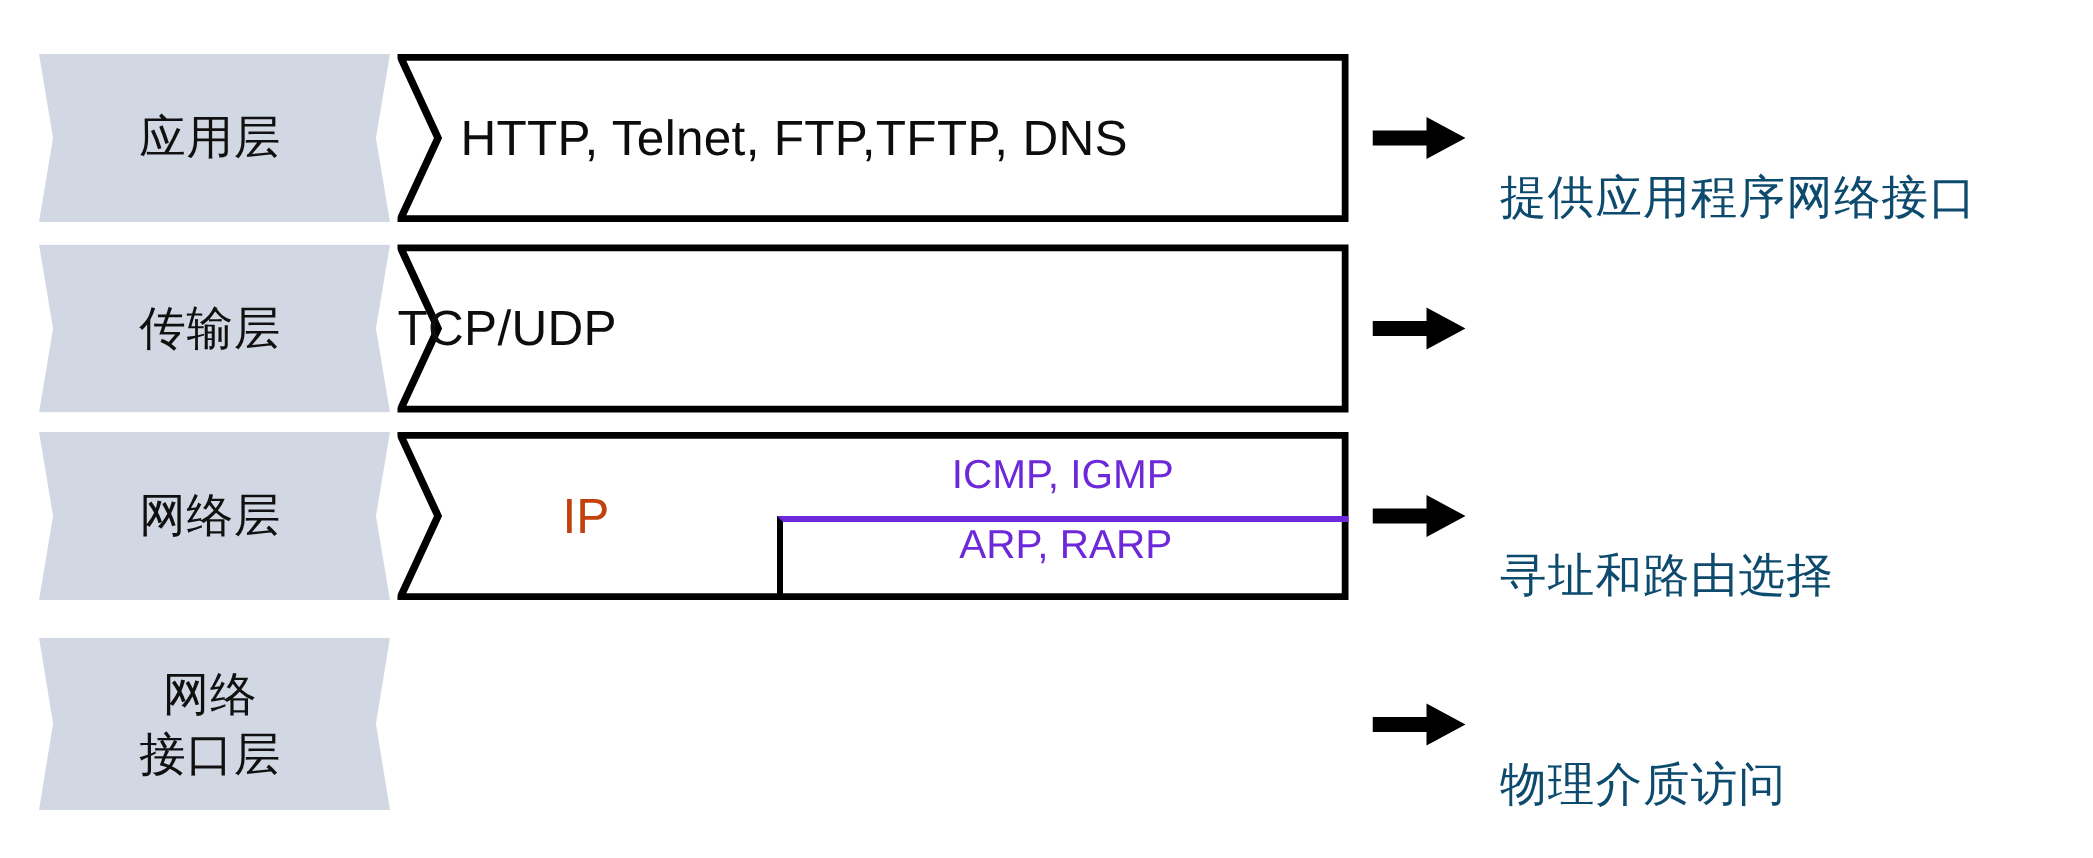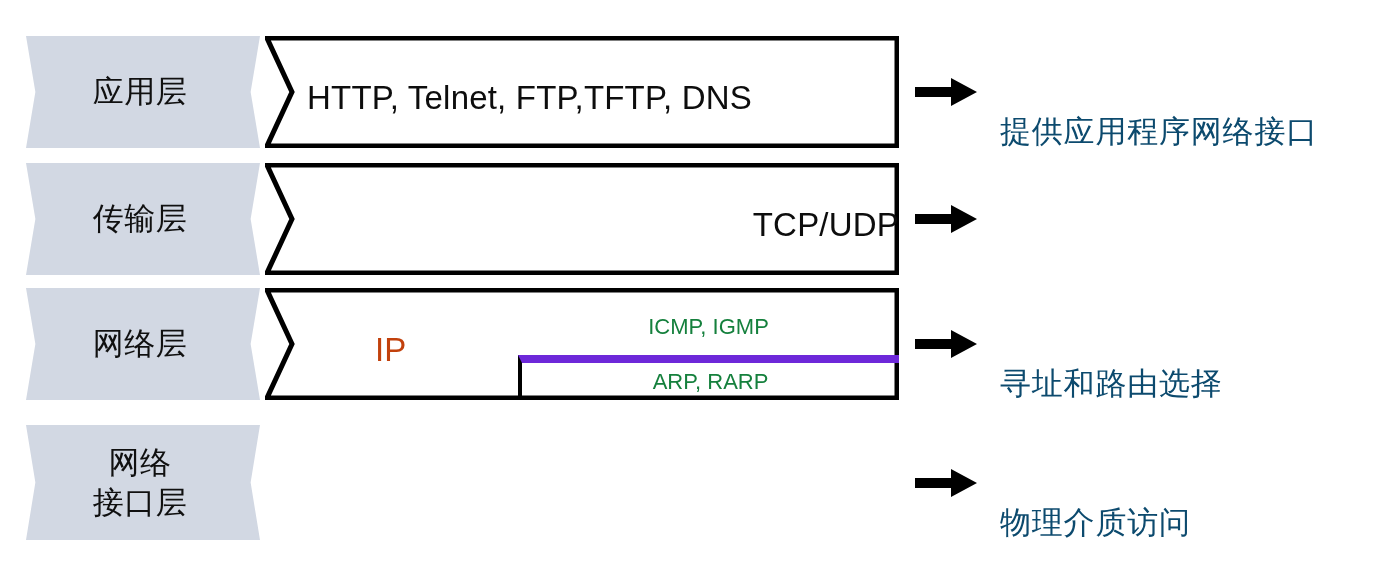--- a/index.html
+++ b/index.html
@@ -57,33 +57,32 @@
     position: absolute;
     inset: 0;
     width: 100%;
     height: 100%;
   }
   .proto-content {
     position: absolute;
     inset: 0;
     display: flex;
     align-items: center;
-    margin-top: 11px;
   }
   .proto-text {
     color: #0d0d0d;
     font-size: 33px;
     letter-spacing: 0.2px;
     white-space: nowrap;
   }
 
   
   .proto-left   { padding-left: 42px; }
   
-  .proto-center { width: 100%; justify-content: flex-end; }
+  .proto-center { width: 100%; justify-content: flex-start; }
 
   
   .ip-label {
     position: absolute;
     left: 110px;
     top: 50%;
     transform: translateY(-50%);
     font-size: 33px;
     color: #c2410c;
   }
@@ -103,29 +102,28 @@
     display: flex;
     align-items: center;
     justify-content: center;
   }
   .sub-bottom {
     position: absolute;
     left: 0;
     right: 0;
     top: 56px;
     bottom: 0;
-    border-top: 8px solid #6d28d9;
+    border-top: 4px solid #6d28d9;
     border-left: 4px solid #000000;
     display: flex;
-    align-items: center;
     justify-content: center;
   }
   .sub-text {
-    font-size: 22px;
-    color: #15803d;
+    font-size: 27px;
+    color: #6d28d9;
     white-space: nowrap;
   }
 
   
   .arrow {
     position: absolute;
     left: 915px;
     width: 62px;
     height: 30px;
   }

